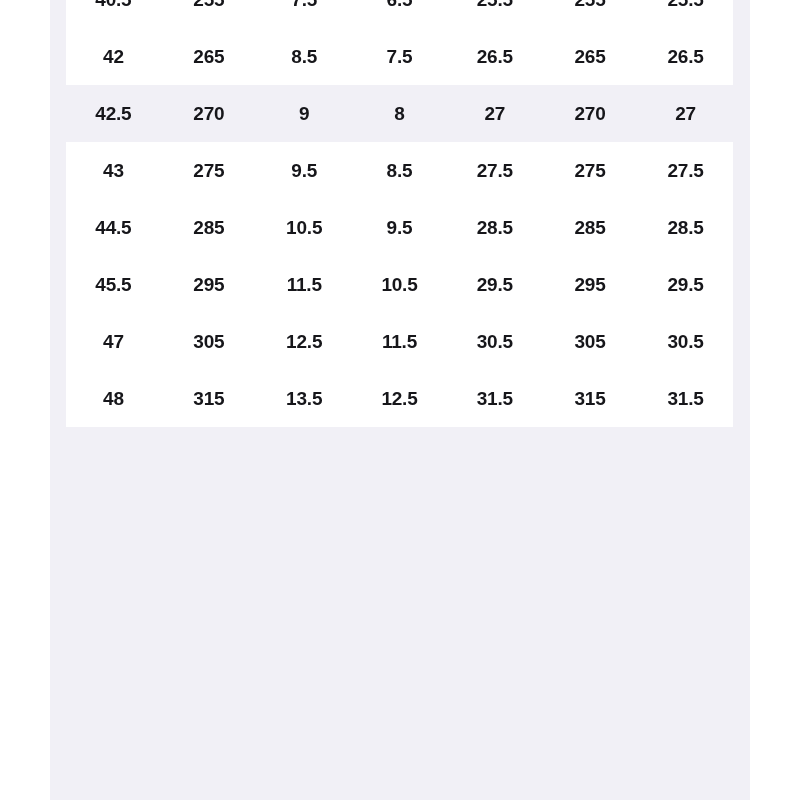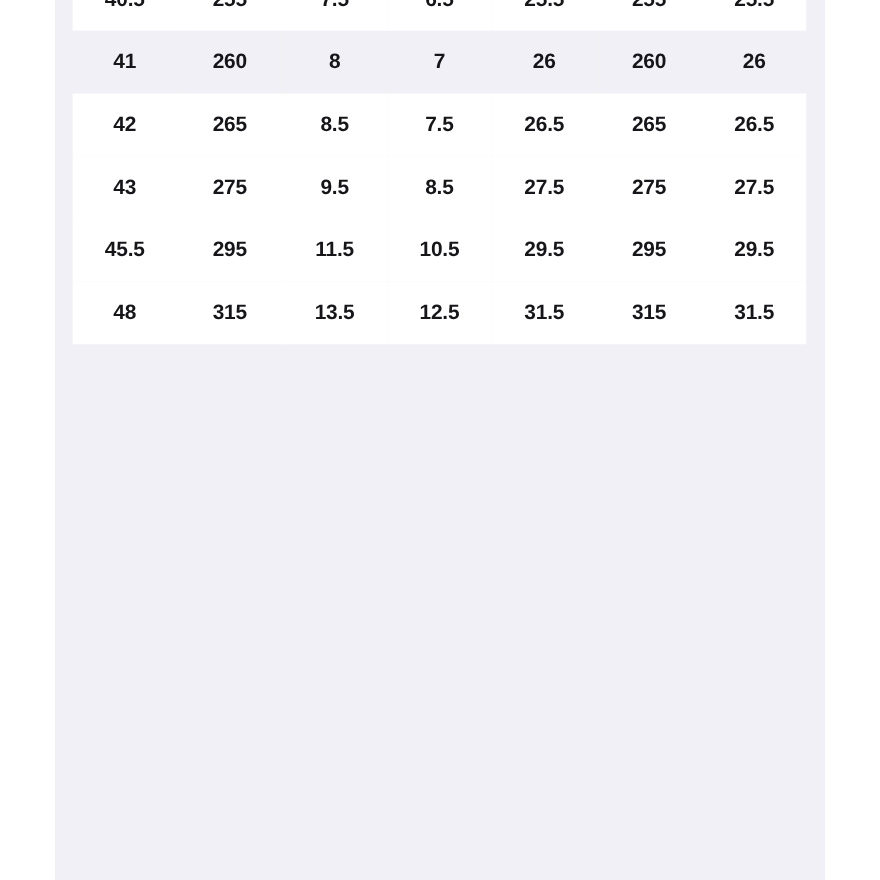--- a/index.html
+++ b/index.html
@@ -71,55 +71,73 @@
     <tbody>
         <tr class="row-odd">
           <td>40.5</td>
           <td>255</td>
           <td>7.5</td>
           <td>6.5</td>
           <td>25.5</td>
           <td>255</td>
           <td>25.5</td>
         </tr>
-        <tr class="row-even">
-          <td>41</td>
-          <td>260</td>
-          <td>8</td>
-          <td>7</td>
-          <td>26</td>
-          <td>260</td>
-          <td>26</td>
-        </tr>
         <tr class="row-odd">
           <td>42</td>
           <td>265</td>
           <td>8.5</td>
           <td>7.5</td>
           <td>26.5</td>
           <td>265</td>
           <td>26.5</td>
+        </tr>
+        <tr class="row-even">
+          <td>42.5</td>
+          <td>270</td>
+          <td>9</td>
+          <td>8</td>
+          <td>27</td>
+          <td>270</td>
+          <td>27</td>
         </tr>
         <tr class="row-odd">
           <td>43</td>
           <td>275</td>
           <td>9.5</td>
           <td>8.5</td>
           <td>27.5</td>
           <td>275</td>
           <td>27.5</td>
         </tr>
         <tr class="row-odd">
+          <td>44.5</td>
+          <td>285</td>
+          <td>10.5</td>
+          <td>9.5</td>
+          <td>28.5</td>
+          <td>285</td>
+          <td>28.5</td>
+        </tr>
+        <tr class="row-odd">
           <td>45.5</td>
           <td>295</td>
           <td>11.5</td>
           <td>10.5</td>
           <td>29.5</td>
           <td>295</td>
           <td>29.5</td>
+        </tr>
+        <tr class="row-odd">
+          <td>47</td>
+          <td>305</td>
+          <td>12.5</td>
+          <td>11.5</td>
+          <td>30.5</td>
+          <td>305</td>
+          <td>30.5</td>
         </tr>
         <tr class="row-odd">
           <td>48</td>
           <td>315</td>
           <td>13.5</td>
           <td>12.5</td>
           <td>31.5</td>
           <td>315</td>
           <td>31.5</td>
         </tr>

